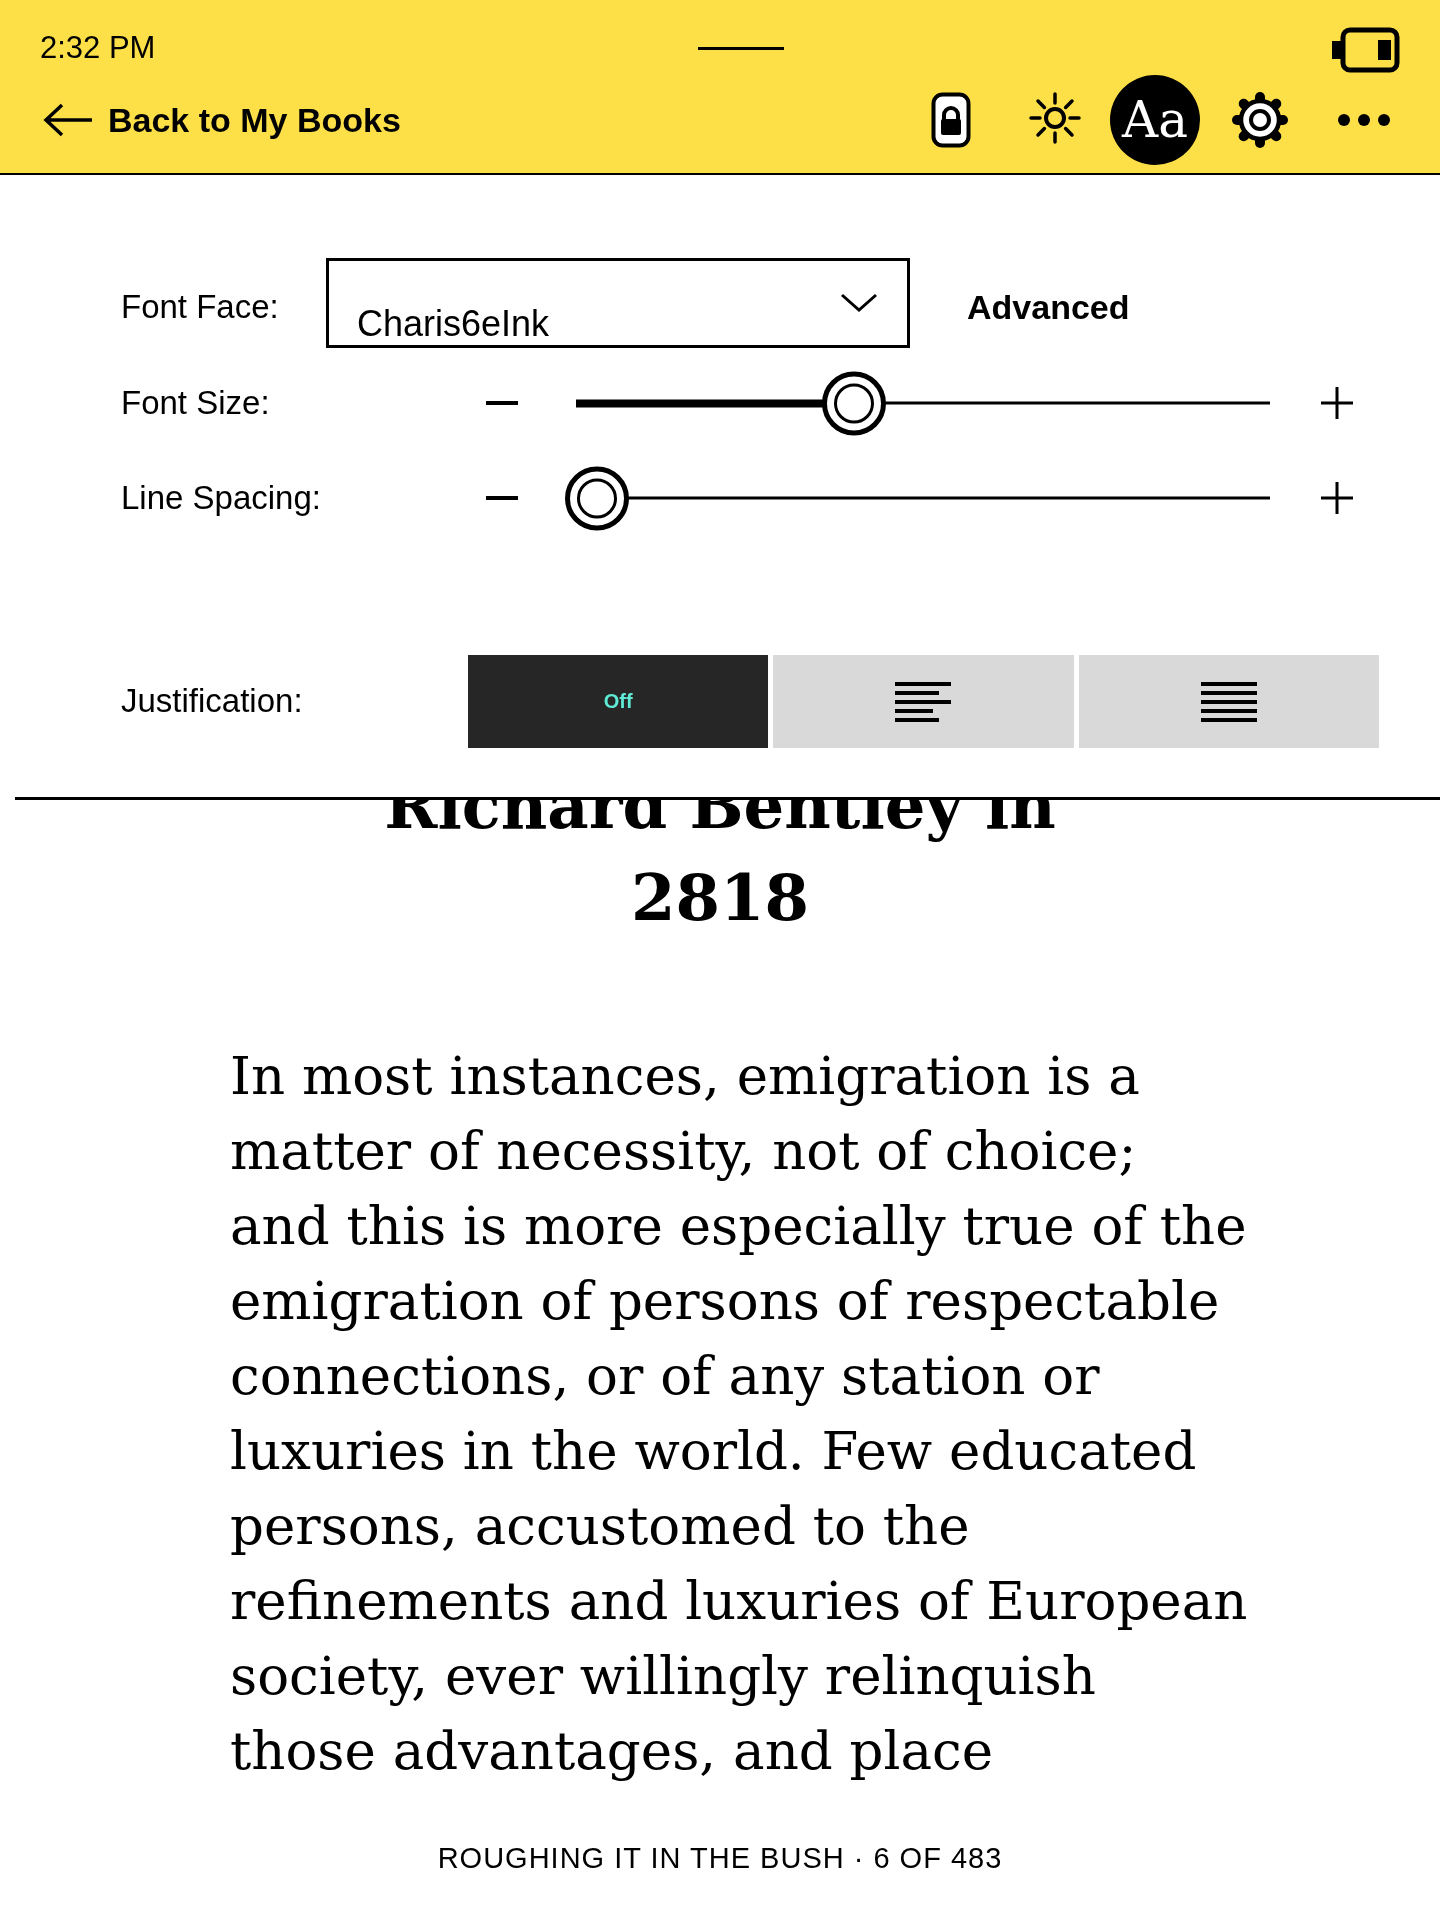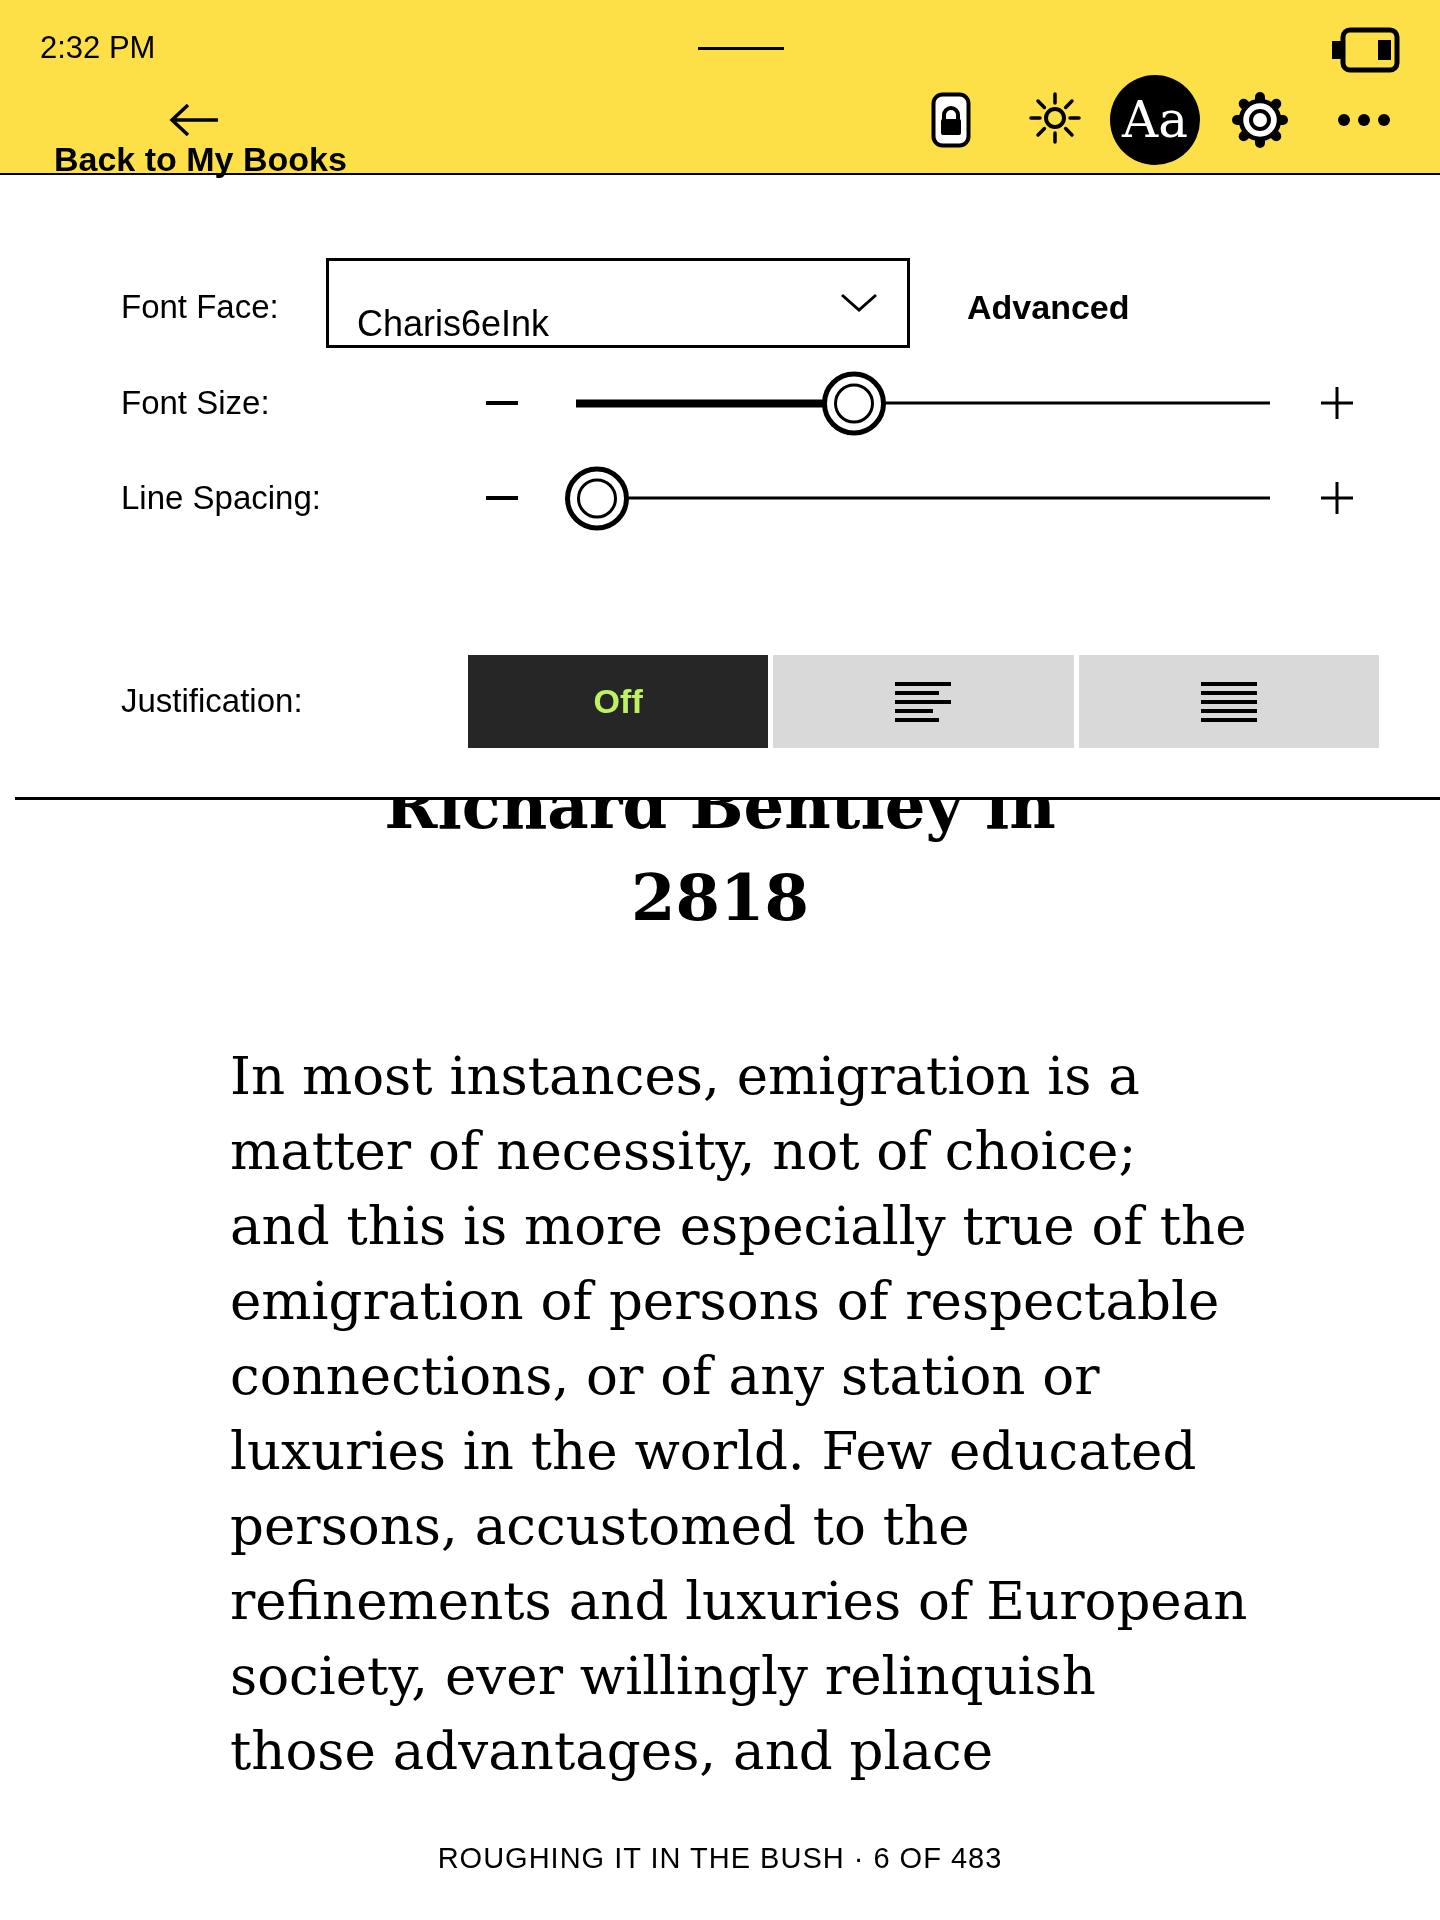--- a/index.html
+++ b/index.html
@@ -36,38 +36,38 @@
   .track{position:absolute;left:561px;width:694px;height:3px;top:50%;
          transform:translateY(-50%);background:#000;}
   .track-fill{position:absolute;left:0;top:50%;transform:translateY(-50%);height:8px;background:#000;}
   .knob{position:absolute;top:50%;transform:translate(-50%,-50%);width:64px;height:64px;
         border:5px solid #000;border-radius:50%;background:#fff;box-sizing:border-box;
         display:flex;align-items:center;justify-content:center;}
   .knob-inner{width:40px;height:40px;border:3px solid #000;border-radius:50%;box-sizing:border-box;}
 
   .seg-group{position:absolute;left:453px;top:480px;width:911px;height:93px;display:flex;gap:5px;}
   .seg{flex:1;display:flex;align-items:center;justify-content:center;}
-  .seg-dark{background:#262626;color:#bef264;font-size:34px;font-weight:bold;}
+  .seg-dark{background:#262626;color:#5eead4;font-size:20px;font-weight:bold;}
   .seg-light{background:#d9d9d9;}
   .lines-icon{display:block;width:56px;}
   .lines-icon .bar{display:block;height:4px;background:#000;margin:5px 0;}
   .align-left-icon .bar:nth-child(1){width:56px}
   .align-left-icon .bar:nth-child(2){width:44px}
   .align-left-icon .bar:nth-child(3){width:56px}
   .align-left-icon .bar:nth-child(4){width:38px}
   .align-left-icon .bar:nth-child(5){width:44px}
   .justify-icon .bar{width:56px}
 
   
   .top-chrome{position:absolute;left:0;top:0;width:100%;height:173px;background:#fde047;
               border-bottom:2px solid #000;z-index:3;}
   .time{position:absolute;left:40px;top:30px;font-size:31px;}
   .drag-dash{position:absolute;left:698px;top:47px;width:86px;height:3px;background:#000;}
   .battery{position:absolute;left:1332px;top:27px;}
-  .back-btn{position:absolute;left:40px;top:100px;display:flex;align-items:center;flex-direction:column;}
+  .back-btn{position:absolute;left:40px;top:100px;display:flex;align-items:center;}
   .back-label{margin-left:14px;font-size:34px;font-weight:bold;}
   .icon-btn{position:absolute;}
   .aa-btn{position:absolute;left:1110px;top:75px;width:90px;height:90px;border-radius:50%;
           background:#000;color:#fff;display:flex;align-items:center;justify-content:center;
           font-family:"DejaVu Serif",serif;font-size:50px;}
   .dots{position:absolute;left:1338px;top:114px;display:flex;gap:8px;}
   .dot{width:12px;height:12px;border-radius:50%;background:#000;}
   svg{display:block;}
 </style>
 </head>

